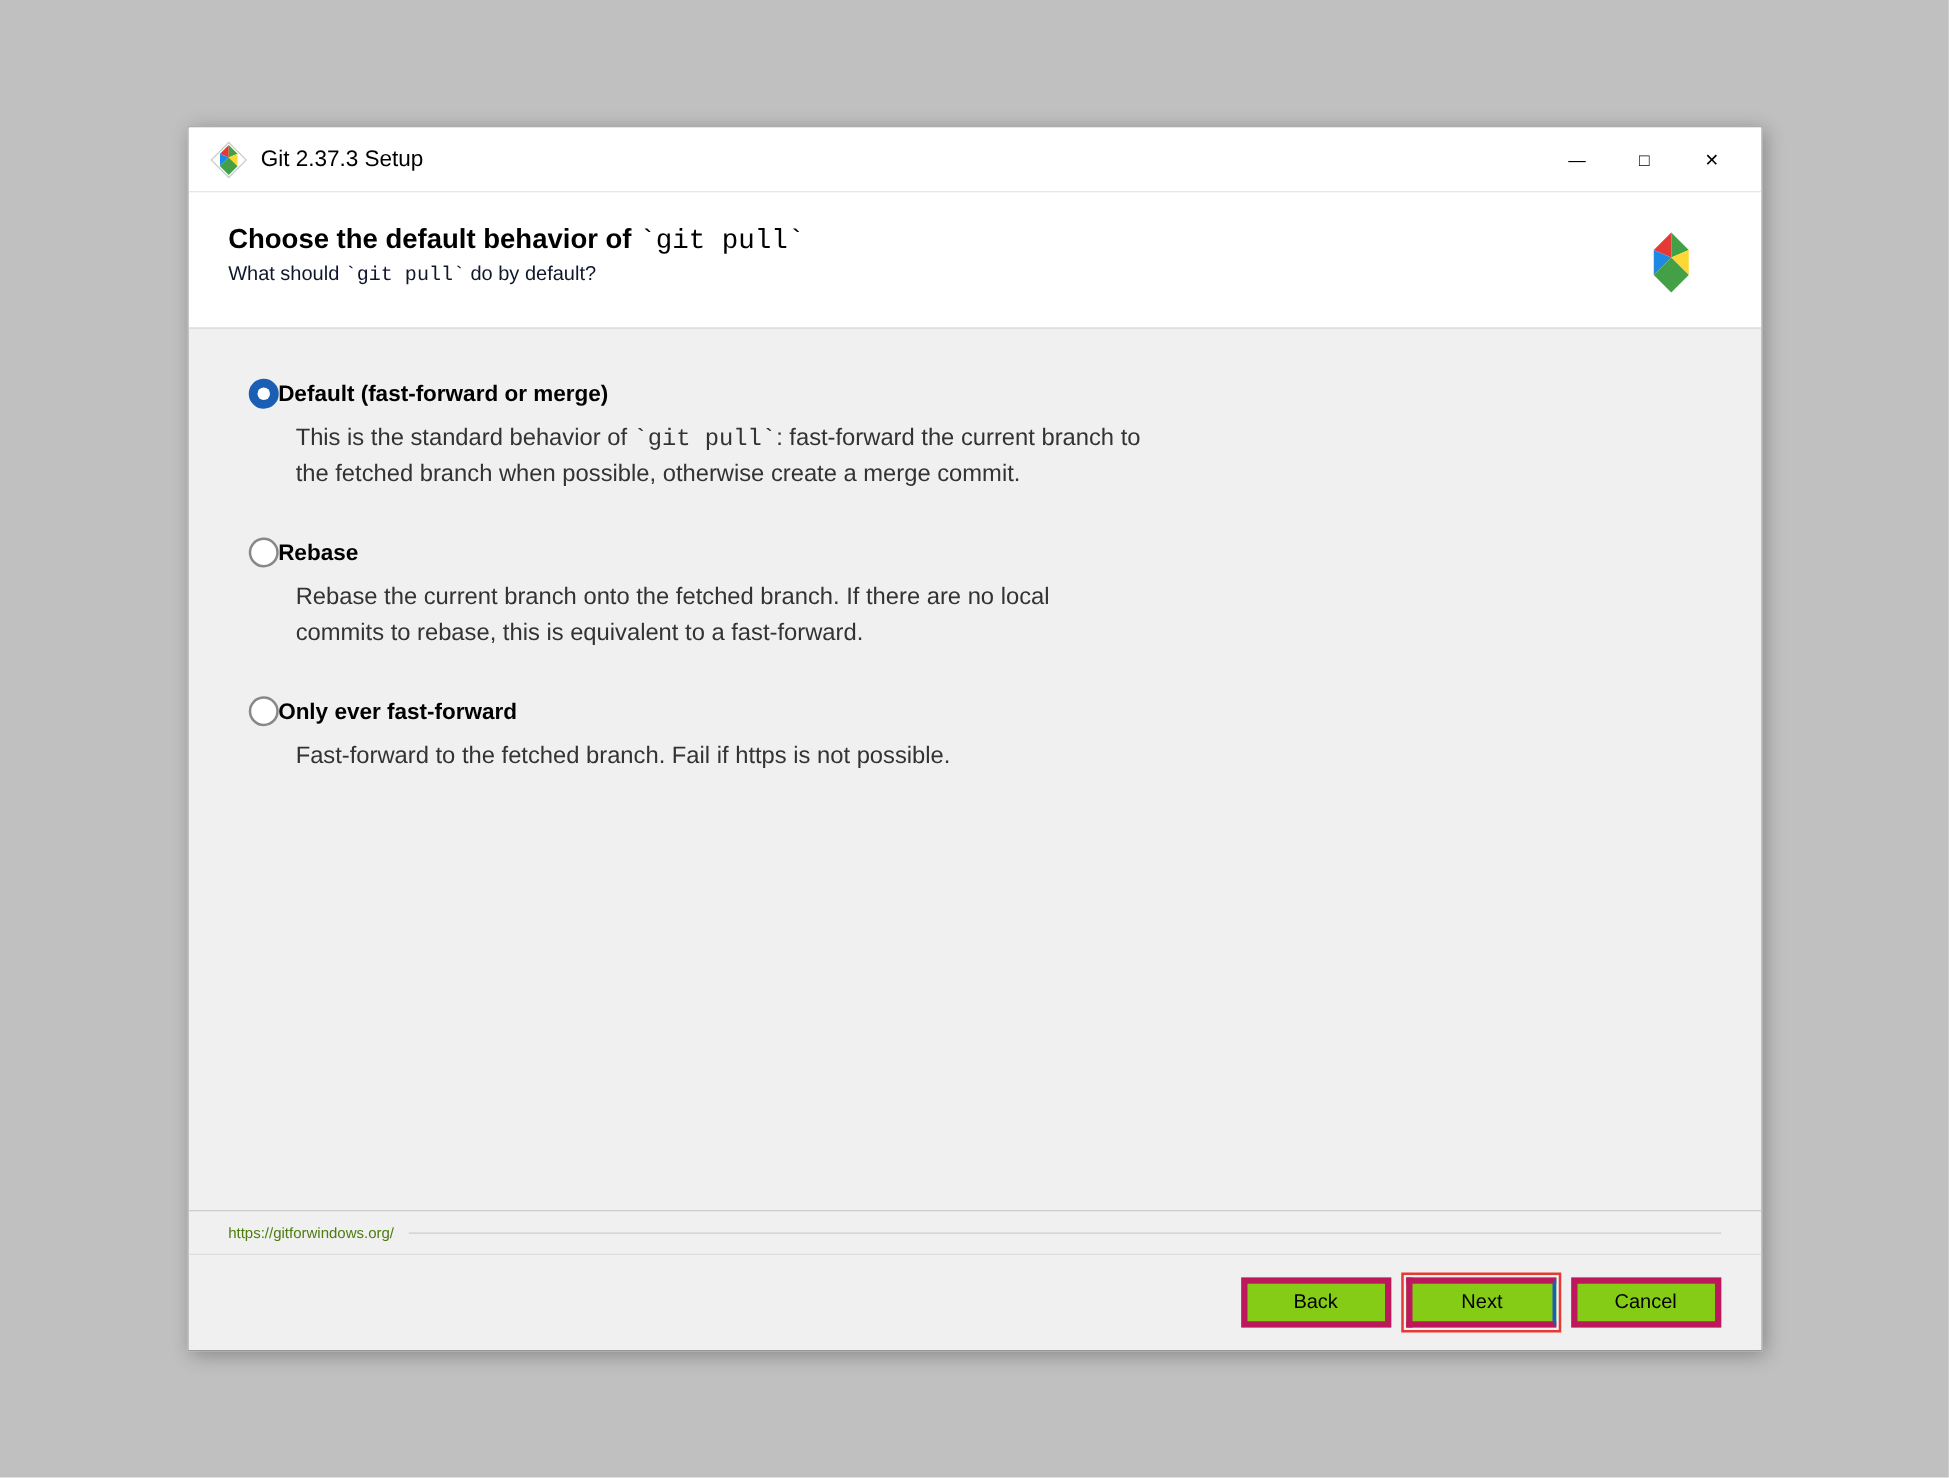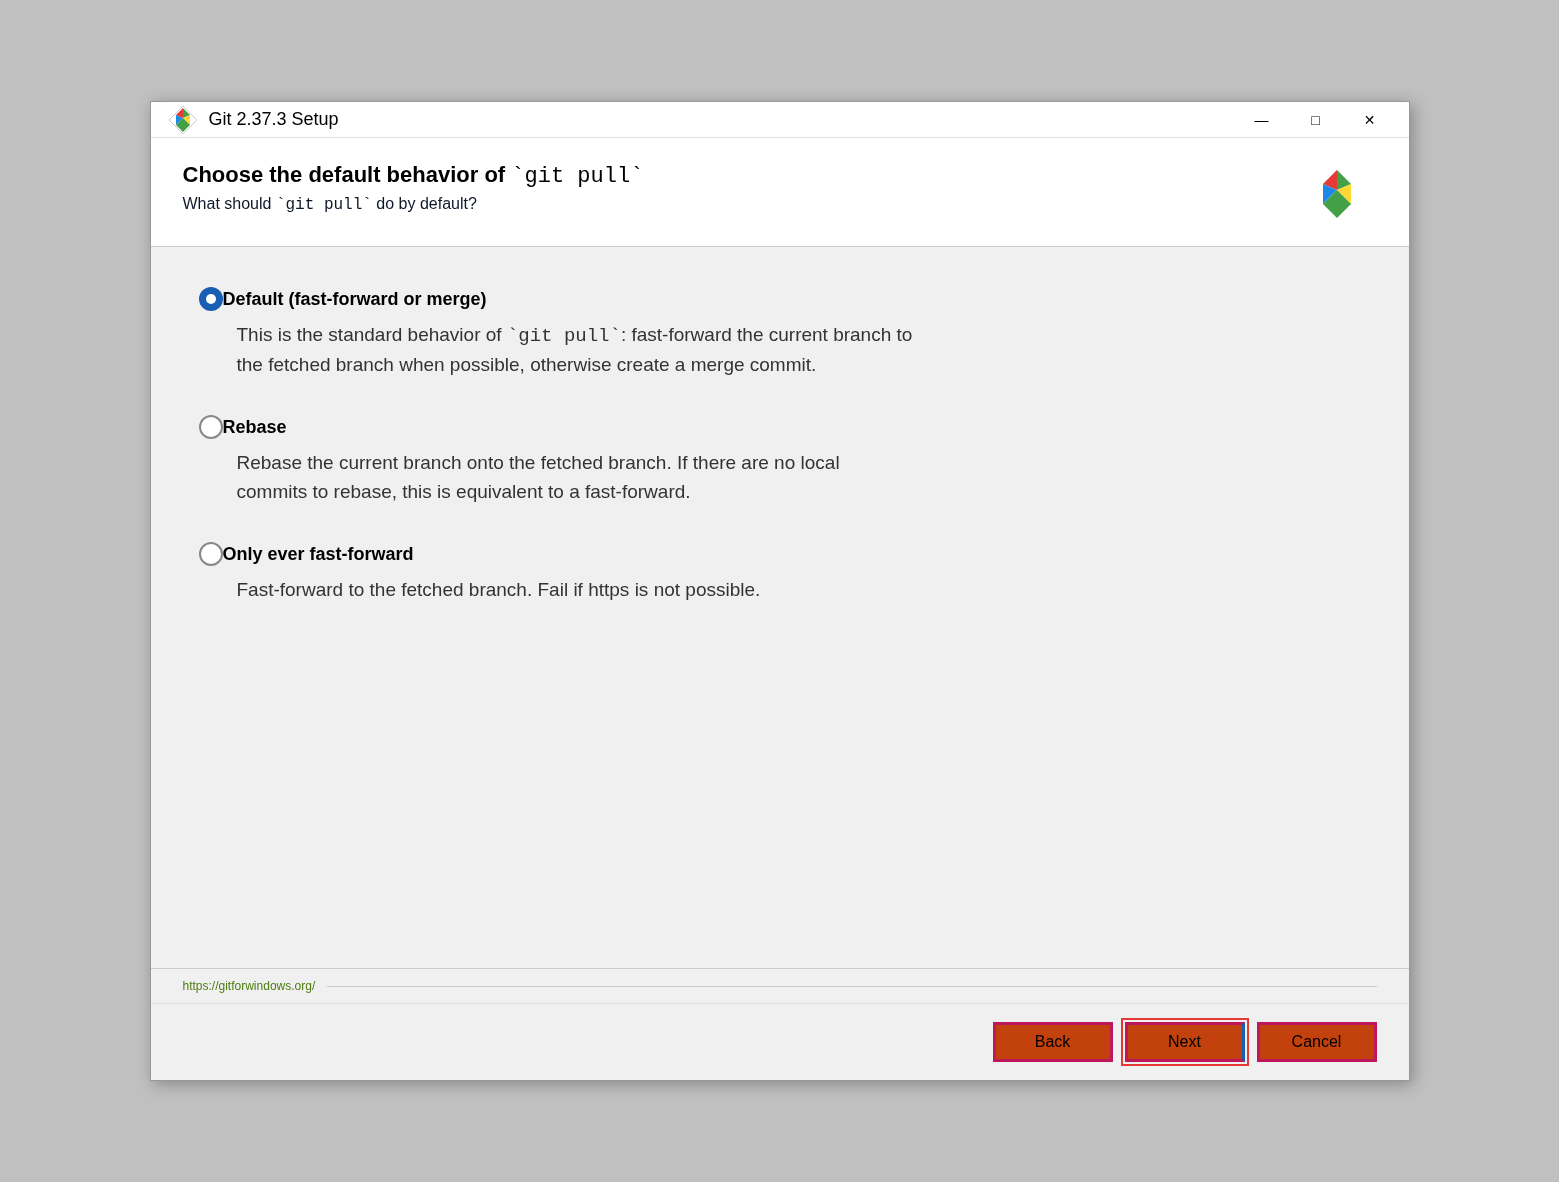--- a/index.html
+++ b/index.html
@@ -18,21 +18,21 @@
       background: #ffffff;
       border: 1px solid #999;
       box-shadow: 3px 3px 15px rgba(0,0,0,0.3);
       display: flex;
       flex-direction: column;
     }
     .titlebar {
       display: flex;
       align-items: center;
       padding: 10px 16px;
-      height: 36px;
+      height: 52px;
       background: #ffffff;
       border-bottom: 1px solid #e0e0e0;
       flex-shrink: 0;
     }
     .titlebar-icon {
       width: 32px;
       height: 32px;
       margin-right: 10px;
       flex-shrink: 0;
     }
@@ -161,22 +161,22 @@
       border-top: 1px solid #ddd;
       gap: 12px;
       flex-shrink: 0;
     }
     .footer-btn {
       min-width: 120px;
       height: 40px;
       padding: 0 24px;
       font-size: 16px;
       font-family: 'Segoe UI', sans-serif;
-      background: #c2410c;
-      border: 3px solid #be185d;
+      background: #84cc16;
+      border: 5px solid #be185d;
       cursor: pointer;
       color: #000;
     }
     .footer-btn.next {
       outline: 2px solid #e53935;
       outline-offset: 2px;
       border-right: 3px solid #1a5fb4;
     }
     code {
       font-family: 'Courier New', monospace;

